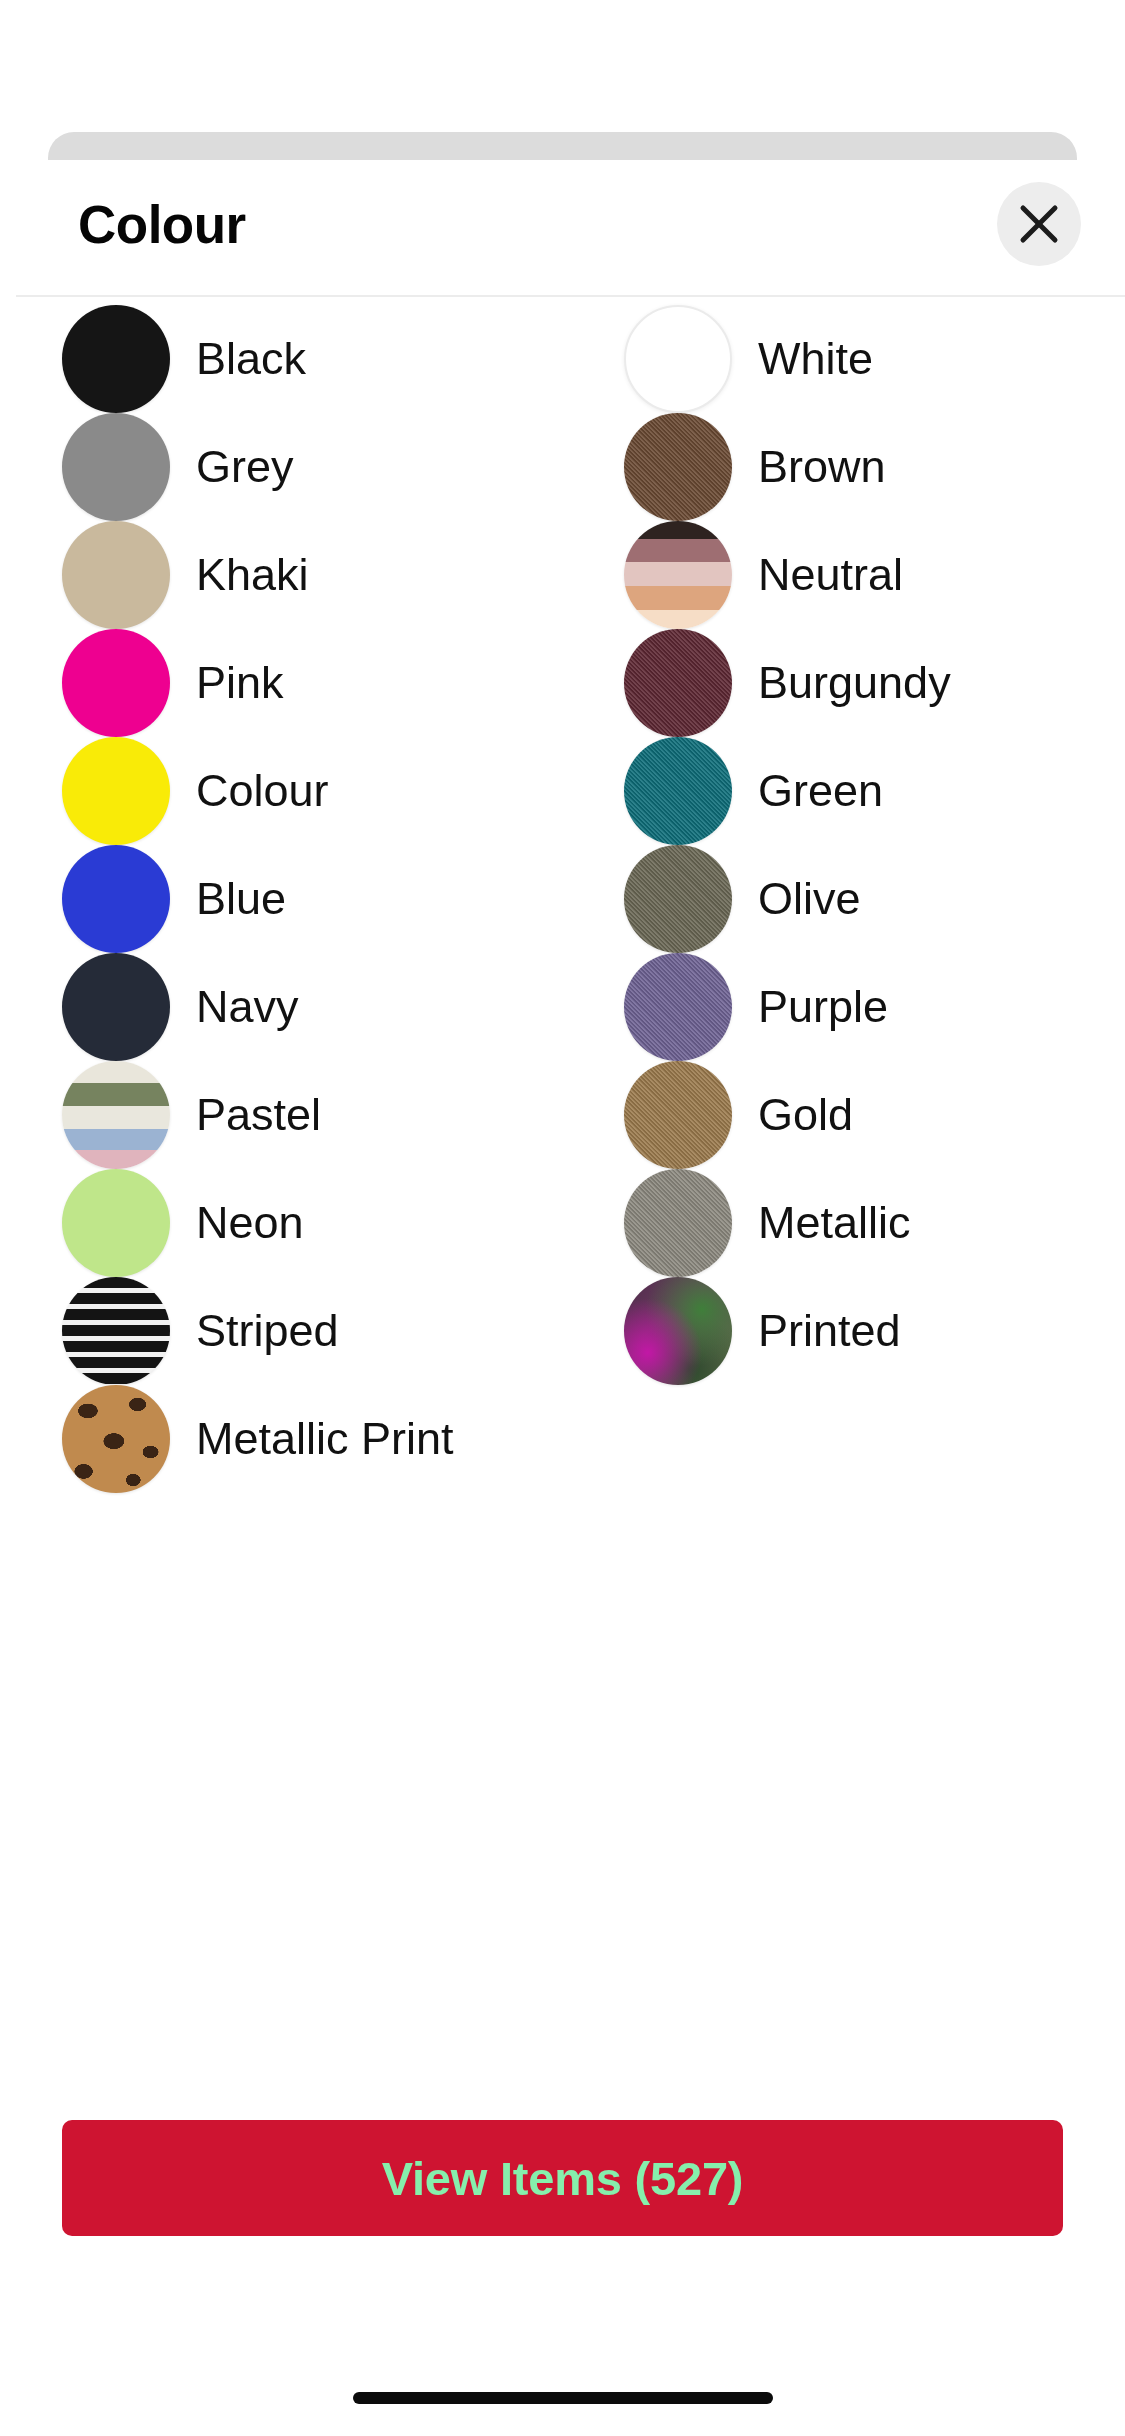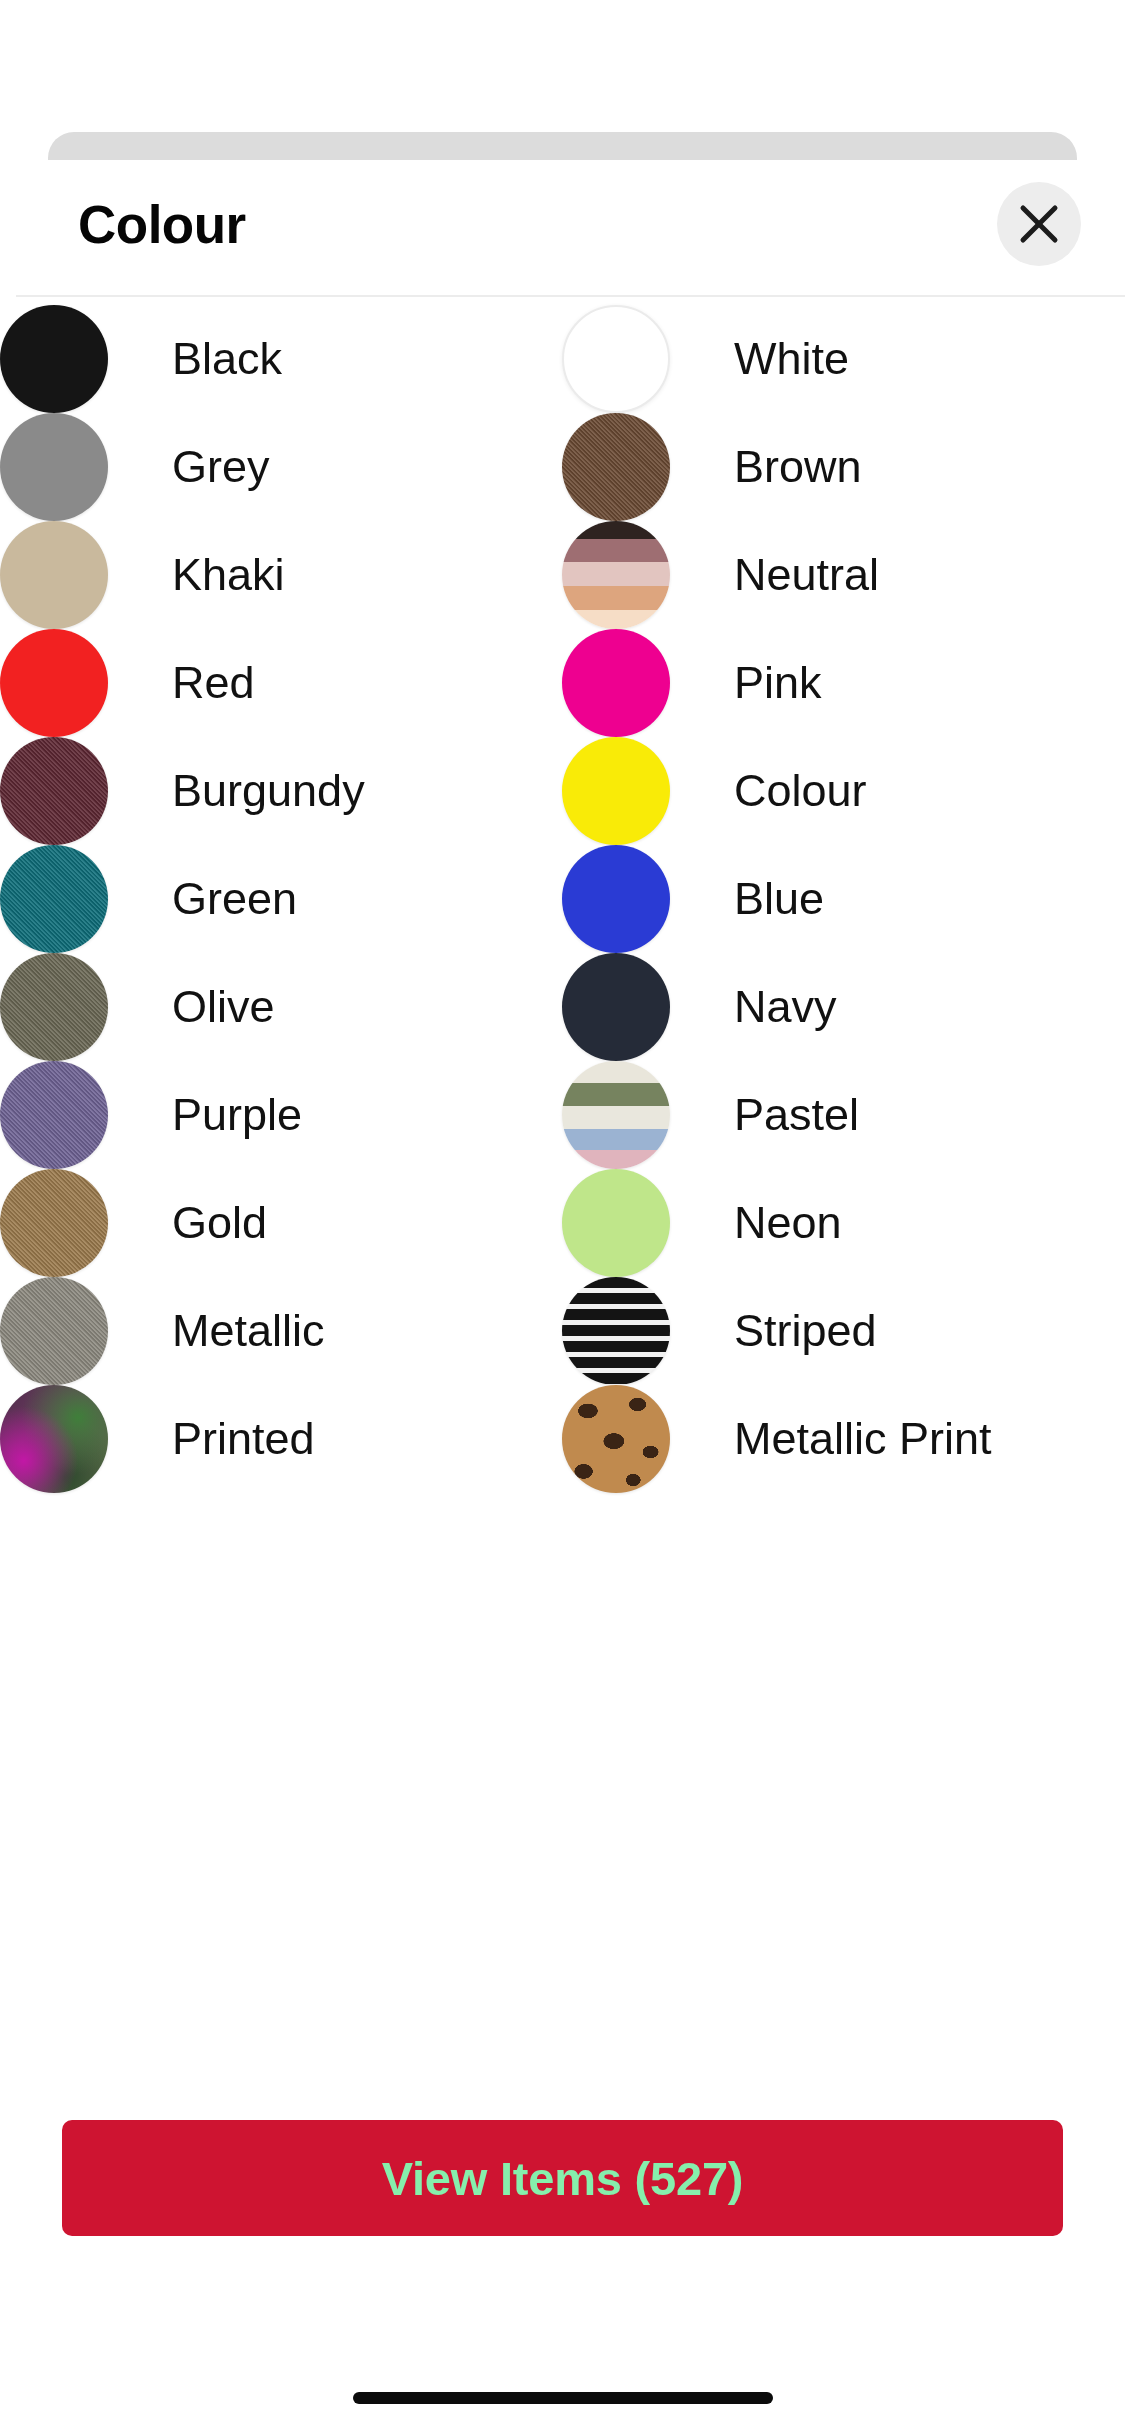--- a/index.html
+++ b/index.html
@@ -107,22 +107,22 @@
     display: flex;
     flex-wrap: wrap;
     padding-top: 6px;
   }
 
   .colour-option {
     width: 562px;
     height: 108px;
     display: flex;
     align-items: center;
+    padding-left: 62px;
     cursor: pointer;
-    gap: 38px;
   }
 
   .swatch {
     width: 108px;
     height: 108px;
     min-width: 108px;
     border-radius: 50%;
     position: relative;
     overflow: hidden;
     box-shadow: 0 1px 3px rgba(0,0,0,0.10);
@@ -221,24 +221,20 @@
           </div>
           <div class="colour-option">
             <span class="swatch" style="background-color:#c9b99d;"></span>
             <span class="colour-label">Khaki</span>
           </div>
           <div class="colour-option">
             <span class="swatch" style="background:linear-gradient(180deg,#2e2320 0%,#2e2320 17%,#9e6e72 17%,#9e6e72 38%,#e2c5c0 38%,#e2c5c0 60%,#dda57e 60%,#dda57e 82%,#f6ddc6 82%,#f6ddc6 100%);"></span>
             <span class="colour-label">Neutral</span>
           </div>
           <div class="colour-option">
-            <span class="swatch" style="background-color:#f22121;"></span>
-            <span class="colour-label">Red</span>
-          </div>
-          <div class="colour-option">
             <span class="swatch" style="background-color:#ee0090;"></span>
             <span class="colour-label">Pink</span>
           </div>
           <div class="colour-option">
             <span class="swatch" style="background-color:#5e2733;background-image:repeating-linear-gradient(45deg,rgba(255,255,255,0.13) 0px, rgba(255,255,255,0.13) 1px,rgba(0,0,0,0.13) 2px, rgba(0,0,0,0.13) 3px);"></span>
             <span class="colour-label">Burgundy</span>
           </div>
           <div class="colour-option">
             <span class="swatch" style="background-color:#f9eb07;"></span>
             <span class="colour-label">Colour</span>

